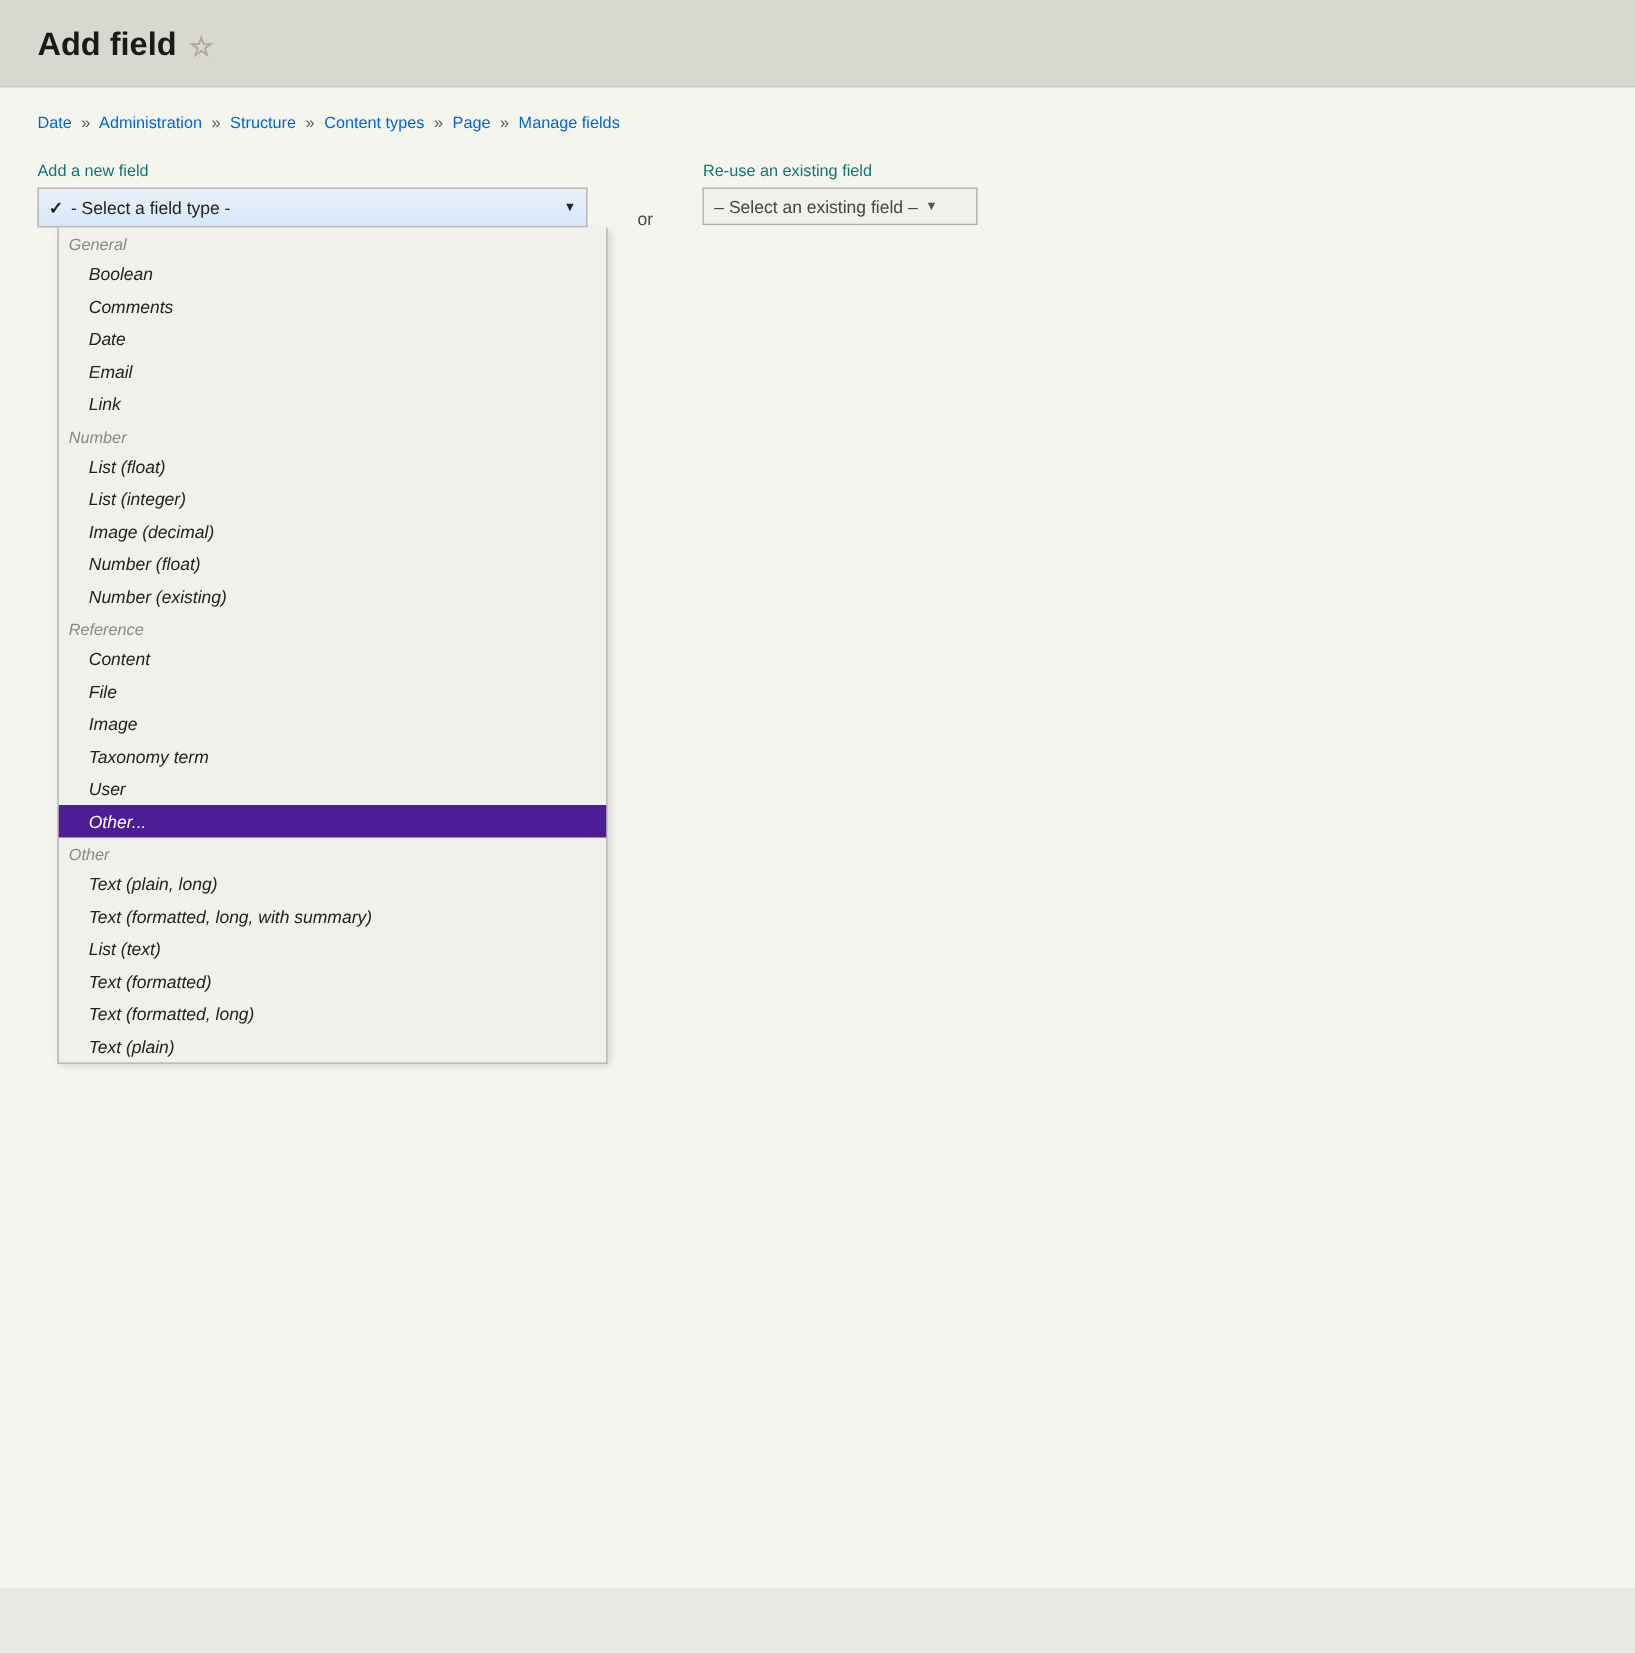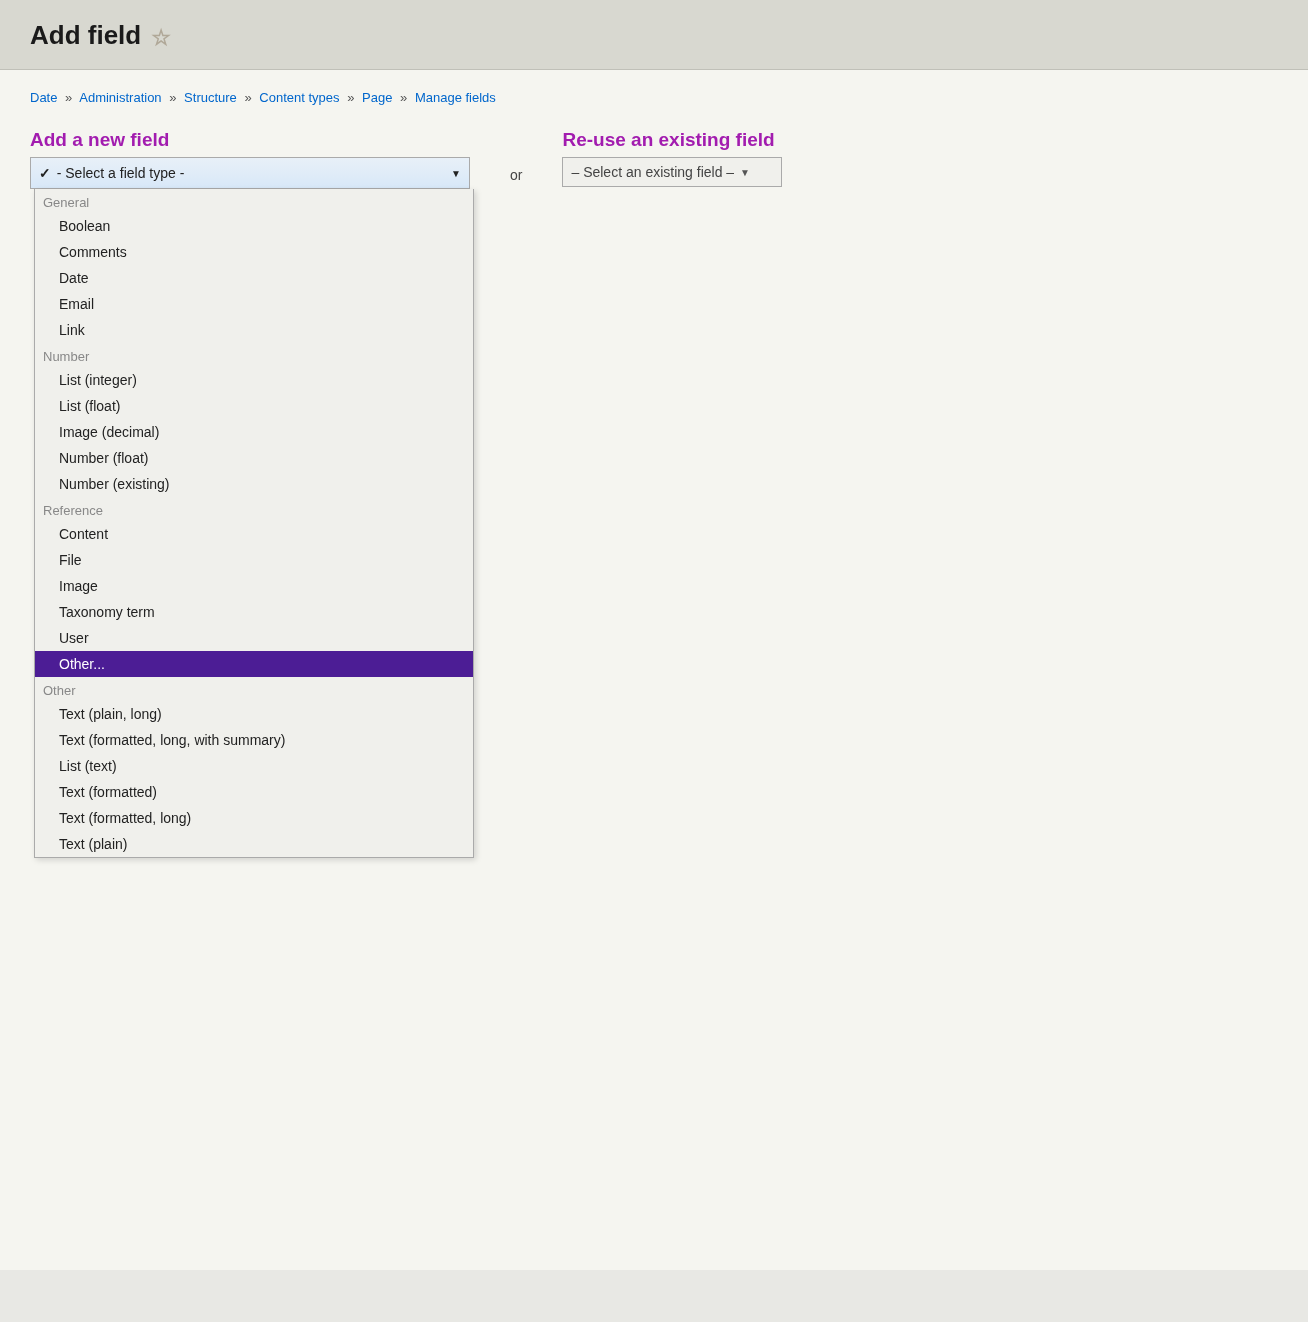--- a/index.html
+++ b/index.html
@@ -63,23 +63,23 @@
       gap: 30px;
       align-items: flex-start;
       position: relative;
     }
 
     .add-new-field-section {
       position: relative;
     }
 
     .section-label {
-      font-size: 19px;
-      font-weight: bold;
-      color: #a21caf;
+      font-size: 13px;
+      font-weight: normal;
+      color: #0f766e;
       margin-bottom: 6px;
     }
 
     .select-wrapper {
       position: relative;
     }
 
     .field-type-select-display {
       width: 440px;
       height: 32px;
@@ -101,27 +101,28 @@
 
     .dropdown-arrow {
       position: absolute;
       right: 8px;
       font-size: 10px;
     }
 
     .dropdown-menu {
       position: absolute;
       top: 32px;
-      left: 4px;
+      left: 16px;
       width: 440px;
       background: #f0f0ec;
       border: 1px solid #aaa;
       border-top: none;
       z-index: 100;
       box-shadow: 2px 2px 6px rgba(0,0,0,0.15);
+      font-style: italic;
     }
 
     .dropdown-item {
       padding: 5px 12px;
       font-size: 14px;
       color: #222;
       cursor: pointer;
     }
 
     .dropdown-item.selected {
@@ -217,22 +218,22 @@
         <div class="dropdown-menu">
 
           <div class="dropdown-group-label">General</div>
           <div class="dropdown-item indented">Boolean</div>
           <div class="dropdown-item indented">Comments</div>
           <div class="dropdown-item indented">Date</div>
           <div class="dropdown-item indented">Email</div>
           <div class="dropdown-item indented">Link</div>
 
           <div class="dropdown-group-label">Number</div>
+          <div class="dropdown-item indented">List (float)</div>
           <div class="dropdown-item indented">List (integer)</div>
-          <div class="dropdown-item indented">List (float)</div>
           <div class="dropdown-item indented">Image (decimal)</div>
           <div class="dropdown-item indented">Number (float)</div>
           <div class="dropdown-item indented">Number (existing)</div>
 
           <div class="dropdown-group-label">Reference</div>
           <div class="dropdown-item indented">Content</div>
           <div class="dropdown-item indented">File</div>
           <div class="dropdown-item indented">Image</div>
           <div class="dropdown-item indented">Taxonomy term</div>
           <div class="dropdown-item indented">User</div>

